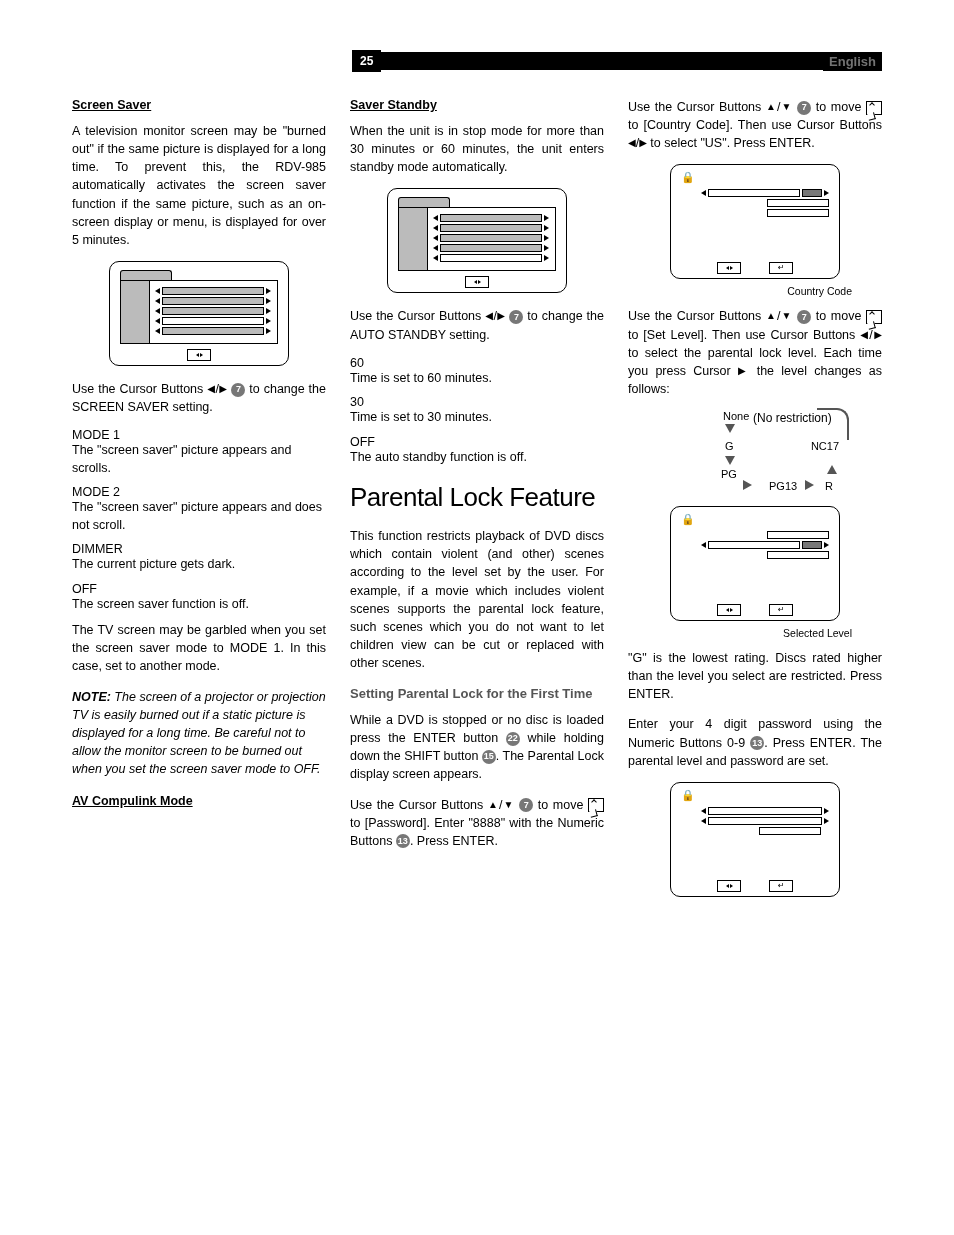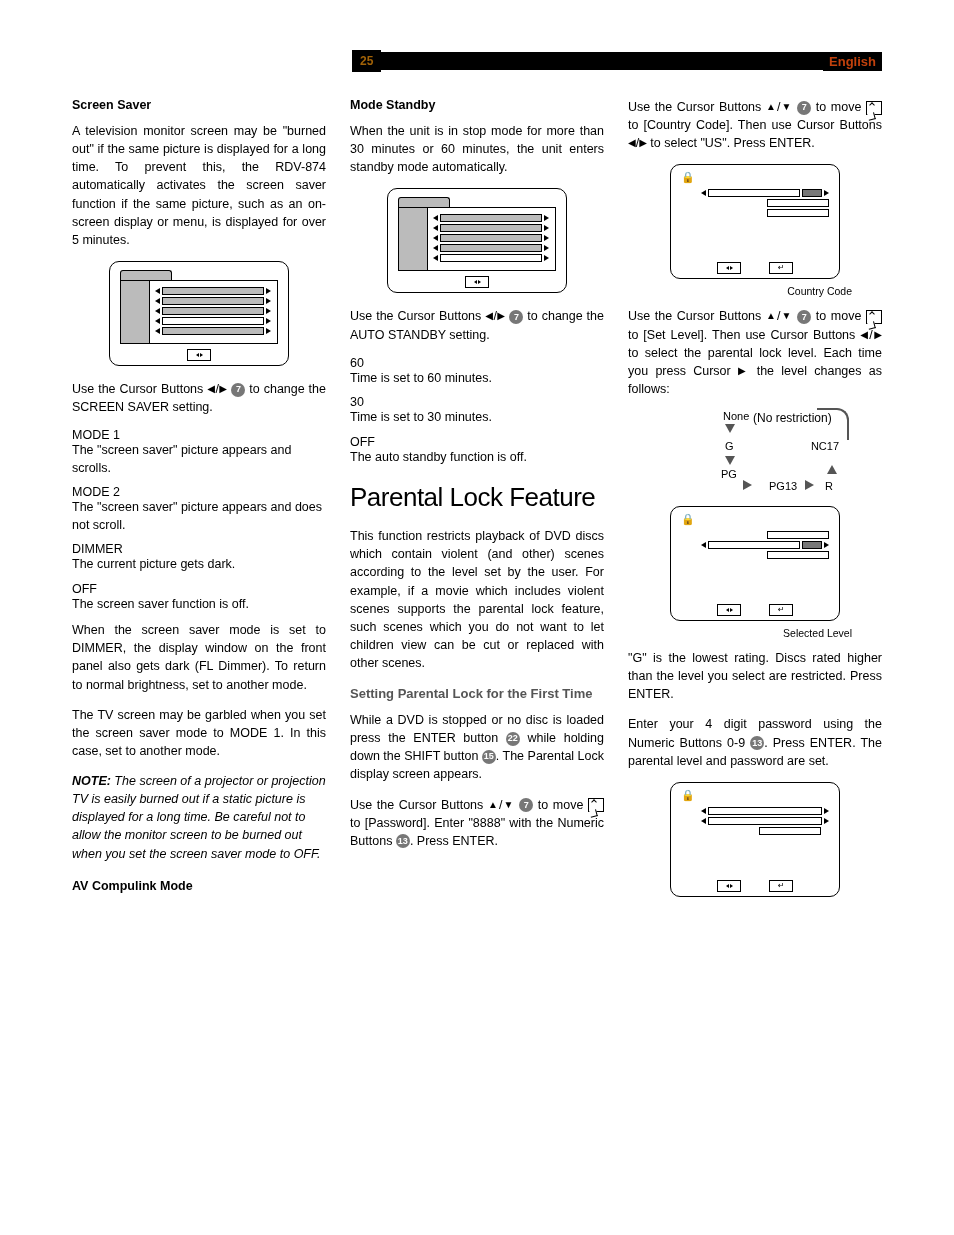--- a/index.html
+++ b/index.html
@@ -9,30 +9,30 @@
     font-family: "Helvetica Neue", "Futura", Arial, sans-serif;
     color: #000;
     width: 954px;
   }
   .page {
     padding: 52px 72px 60px 72px;
     box-sizing: border-box;
   }
   .page-num-box {
     background: #000;
-    color: #a16207;
+    color: #ffffff;
     font-weight: bold;
     font-size: 12px;
     padding: 4px 8px;
     display: flex;
     align-items: center;
   }
   .lang {
     background:#000;
-    color:#c2410c;
+    color:#737373;
     font-weight:bold;
     font-size:13px;
     padding:2px 6px;
   }
   .header-row {
     display:flex;
     align-items:center;
     height:18px;
   }
   .header-row .black-fill{
@@ -45,20 +45,21 @@
     gap: 24px;
   }
   .col {
     flex: 1;
     min-width: 0;
   }
   h4.section {
     font-size: 12.5px;
     font-weight: bold;
     margin: 0 0 10px 0;
+    text-decoration: underline;
   }
   p.body {
     font-size: 12.5px;
     line-height: 1.45;
     margin: 0 0 12px 0;
     text-align: justify;
   }
   .note {
     font-style: italic;
     font-size: 12.5px;
@@ -289,21 +290,21 @@
     <div class="black-fill"></div>
     <div class="lang">English</div>
   </div>
 
   <div style="height:28px"></div>
 
   <div class="columns">
 
     <div class="col">
       <h4 class="section">Screen Saver</h4>
-      <p class="body">A television monitor screen may be "burned out" if the same picture is displayed for a long time. To prevent this, the RDV-874 automatically activates the screen saver function if the same picture, such as an on-screen display or menu, is displayed for over 5 minutes.</p>
+      <p class="body">A television monitor screen may be "burned out" if the same picture is displayed for a long time. To prevent this, the RDV-985 automatically activates the screen saver function if the same picture, such as an on-screen display or menu, is displayed for over 5 minutes.</p>
 
       <div class="illus-wrap">
         <div class="illus">
           <div class="tab"></div>
           <div class="panel grey">
             <div class="slotrow">
                 <span class="ltri"></span>
                 <div class="slot grey"></div>
                 <span class="rtri"></span>
               </div>
@@ -346,32 +347,31 @@
 
       <p class="optlabel">MODE 2</p>
       <p class="optdesc">The "screen saver" picture appears and does not scroll.</p>
 
       <p class="optlabel">DIMMER</p>
       <p class="optdesc">The current picture gets dark.</p>
 
       <p class="optlabel">OFF</p>
       <p class="optdesc">The screen saver function is off.</p>
 
-      <p class="body">When the screen saver mode is set to DIMMER, the display window on the front panel also gets dark (FL Dimmer). To return to normal brightness, set to another mode.</p>
       <p class="body">The TV screen may be garbled when you set the screen saver mode to MODE 1. In this case, set to another mode.</p>
 
       <p class="note">
         <span class="note-label">NOTE:</span><span> The screen of a projector or projection TV is easily burned out if a static picture is displayed for a long time. Be careful not to allow the monitor screen to be burned out when you set the screen saver mode to OFF.</span>
       </p>
 
       <h4 class="section">AV Compulink Mode</h4>
     </div>
 
     <div class="col">
-      <h4 class="section">Mode Standby</h4>
+      <h4 class="section">Saver Standby</h4>
       <p class="body">When the unit is in stop mode for more than 30 minutes or 60 minutes, the unit enters standby mode automatically.</p>
 
       <div class="illus-wrap">
         <div class="illus">
           <div class="tab"></div>
           <div class="panel grey">
             <div class="slotrow">
                 <span class="ltri"></span>
                 <div class="slot grey"></div>
                 <span class="rtri"></span>

